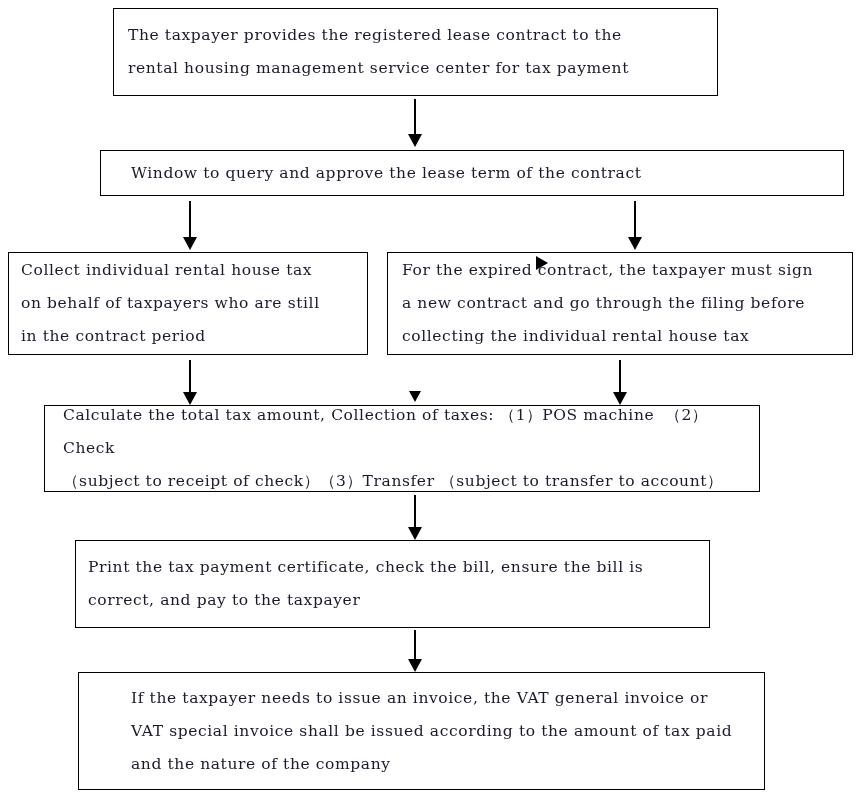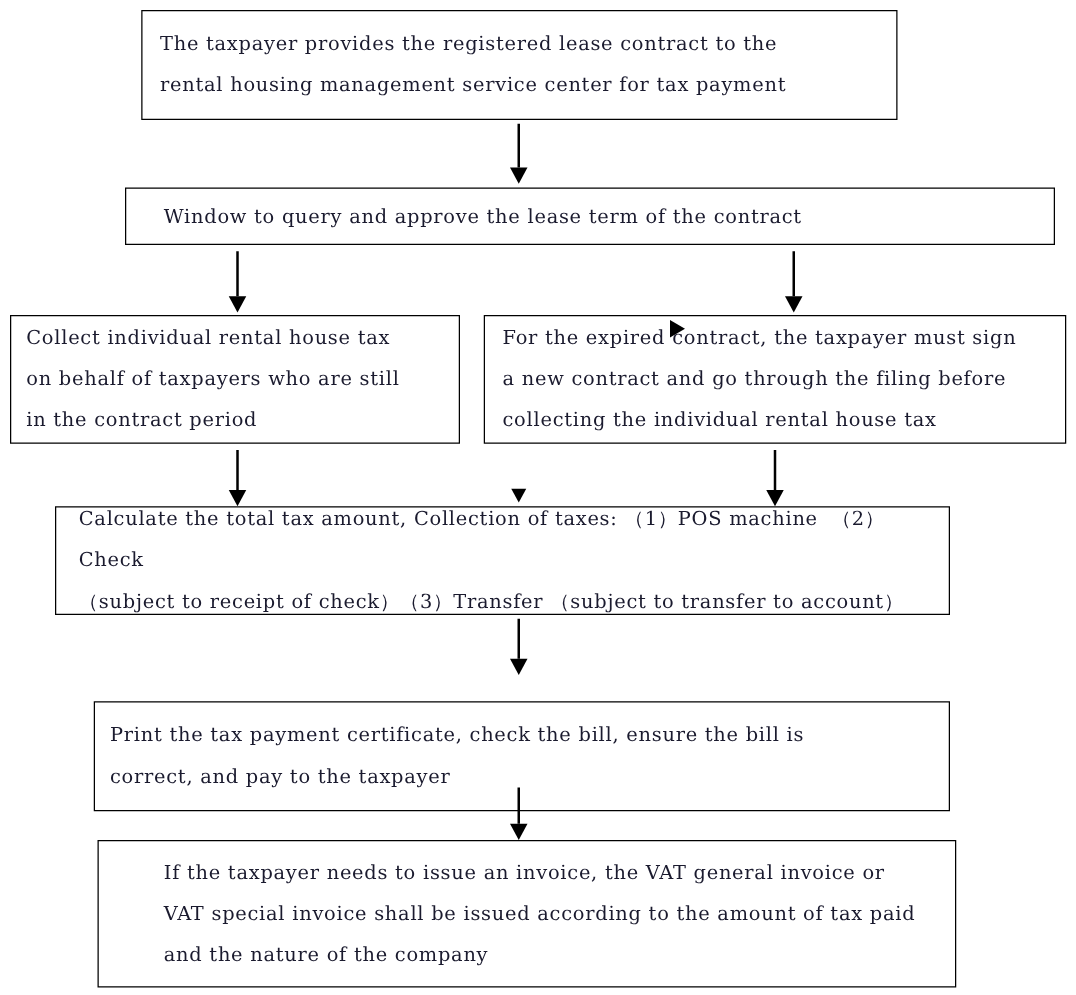--- a/index.html
+++ b/index.html
@@ -144,21 +144,21 @@
   <div class="node" style="left:28px; top:405px; width:716px; height:87px;margin-left:16px;">
     <div class="node-text pad-e">Calculate the total tax amount, Collection of taxes: （1）POS machine  （2）Check
 （subject to receipt of check）（3）Transfer （subject to transfer to account）</div>
   </div>
 
   <div class="arrow" style="left:408px; top:495px; width:14px; height:45px;">
     <div class="stem" style="height:32px;"></div>
     <div class="head"></div>
   </div>
 
-  <div class="node" style="left:75px; top:561px; width:685px; height:88px;">
+  <div class="node" style="left:75px; top:540px; width:635px; height:88px;">
     <div class="node-text pad-f">Print the tax payment certificate, check the bill, ensure the bill is
 correct, and pay to the taxpayer</div>
   </div>
 
   <div class="arrow" style="left:408px; top:630px; width:14px; height:42px;">
     <div class="stem" style="height:29px;"></div>
     <div class="head"></div>
   </div>
 
   <div class="node" style="left:78px; top:672px; width:687px; height:118px;padding-left:40px;">

